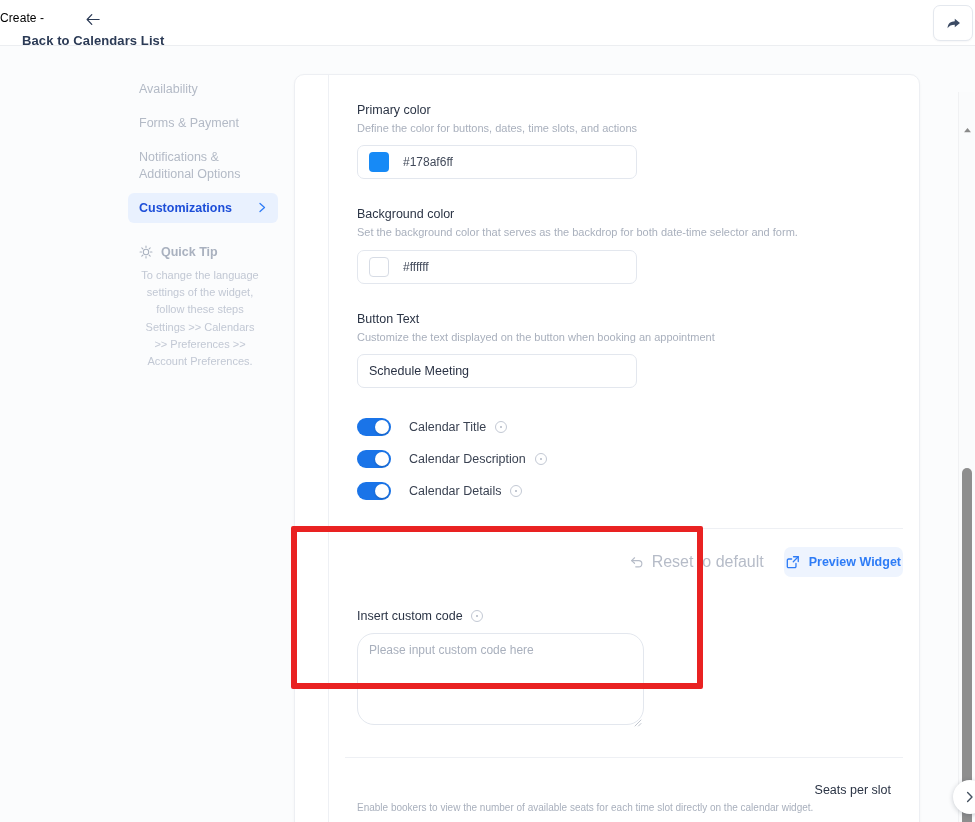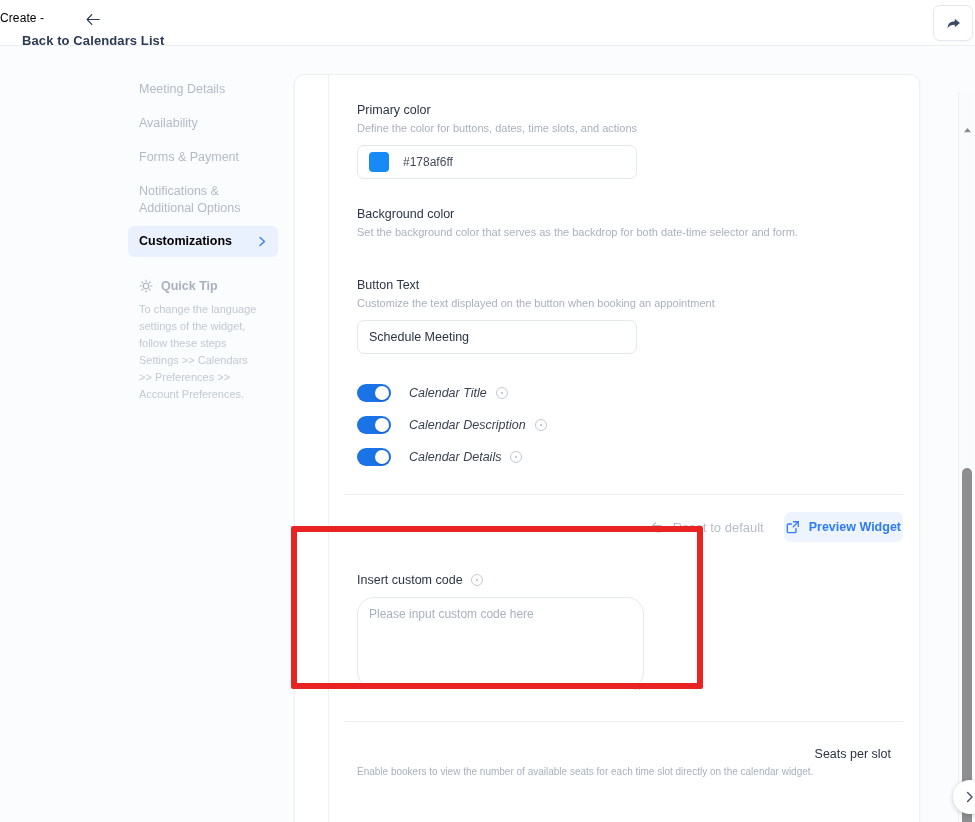--- a/index.html
+++ b/index.html
@@ -84,26 +84,26 @@
     border-radius: 6px;
     font-size: 12.5px;
     color: #b3bac6;
     font-weight: 500;
     cursor: pointer;
     line-height: 1.35;
   }
   .nav-item.multiline { align-items: flex-start; }
   .nav-item.active {
     background: #e9f1fe;
-    color: #000000;
+    color: #1d4ed8;
     font-weight: 600;
   }
   .nav-chevron { flex: 0 0 auto; margin-left: 8px; }
 
-  .quick-tip { margin-top: 22px; padding: 0 11px; }
+  .quick-tip { margin-top: 22px; padding: 0 11px; text-align: center; }
   .qt-head {
     display: flex; align-items: center; gap: 8px;
     font-size: 12.5px; font-weight: 700; color: #a9b1bf;
     margin-bottom: 8px;
   }
   .qt-body {
     font-size: 11px;
     color: #c2c8d4;
     line-height: 1.55;
     max-width: 122px;
@@ -190,21 +190,21 @@
     width: 14px; height: 14px;
     border-radius: 50%;
     background: #fff;
     top: 2px; right: 2px;
     box-shadow: 0 1px 2px rgba(0,0,0,.18);
   }
   .tg-label {
     margin-left: 18px;
     font-size: 12.5px;
     color: #3a4252;
-    display: flex; align-items: center; gap: 9px; font-style: italic;
+    display: flex; align-items: center; gap: 9px;
   }
 
   .info-i {
     width: 12px; height: 12px;
     border-radius: 50%;
     border: 1px solid #c3c9d4;
     display: inline-flex; align-items: center; justify-content: center;
     cursor: pointer;
     flex: 0 0 auto;
   }
@@ -221,21 +221,21 @@
 
   .actions {
     display: flex; align-items: center; justify-content: flex-end;
     gap: 10px;
     padding: 17px 16px 0 16px;
   }
   .btn-ghost {
     display: flex; align-items: center; gap: 8px;
     padding: 7px 10px;
     border-radius: 7px;
-    font-size: 13px;
+    font-size: 16px;
     color: #b6bcc8;
     background: transparent;
     border: none;
     cursor: pointer;
     font-family: inherit;
   }
   .btn-soft {
     display: flex; align-items: center; gap: 9px;
     padding: 8px 2px;
     border-radius: 7px;
@@ -349,23 +349,20 @@
       <svg width="17" height="17" viewBox="0 0 20 20">
         <path d="M3 15.5 C3.4 9.5 7 7.6 11.5 7.4 L11.5 4.3 L17.6 9.4 L11.5 14.4 L11.5 11.4 C7.6 11.4 4.8 12.6 3 15.5 Z" fill="#3b4a63"></path>
       </svg>
     </div>
   </div>
 
   <div class="body-area">
 
     <div class="leftnav">
 
-      <div class="nav-item">
-        <span>Meeting Details</span>
-      </div>
 
       <div class="nav-item">
         <span>Availability</span>
       </div>
 
       <div class="nav-item">
         <span>Forms &amp; Payment</span>
       </div>
 
       <div class="nav-item multiline">
@@ -401,20 +398,24 @@
           <div class="f-desc">Define the color for buttons, dates, time slots, and actions</div>
           <div class="field">
             <span class="swatch" id="sw-primary" style="background: rgb(23, 138, 246);"></span>
             <span class="field-val">#178af6ff</span>
           </div>
         </div>
 
         <div class="sect sect-block">
           <div class="f-label">Background color</div>
           <div class="f-desc">Set the background color that serves as the backdrop for both date-time selector and form.</div>
+          <div class="field">
+            <span class="swatch outlined" id="sw-bg" style="background: rgb(255, 255, 255);"></span>
+            <span class="field-val">#ffffff</span>
+          </div>
         </div>
 
         <div class="sect sect-block">
           <div class="f-label">Button Text</div>
           <div class="f-desc">Customize the text displayed on the button when booking an appointment</div>
           <div class="field text-only">
             <span class="field-val">Schedule Meeting</span>
           </div>
         </div>
 

